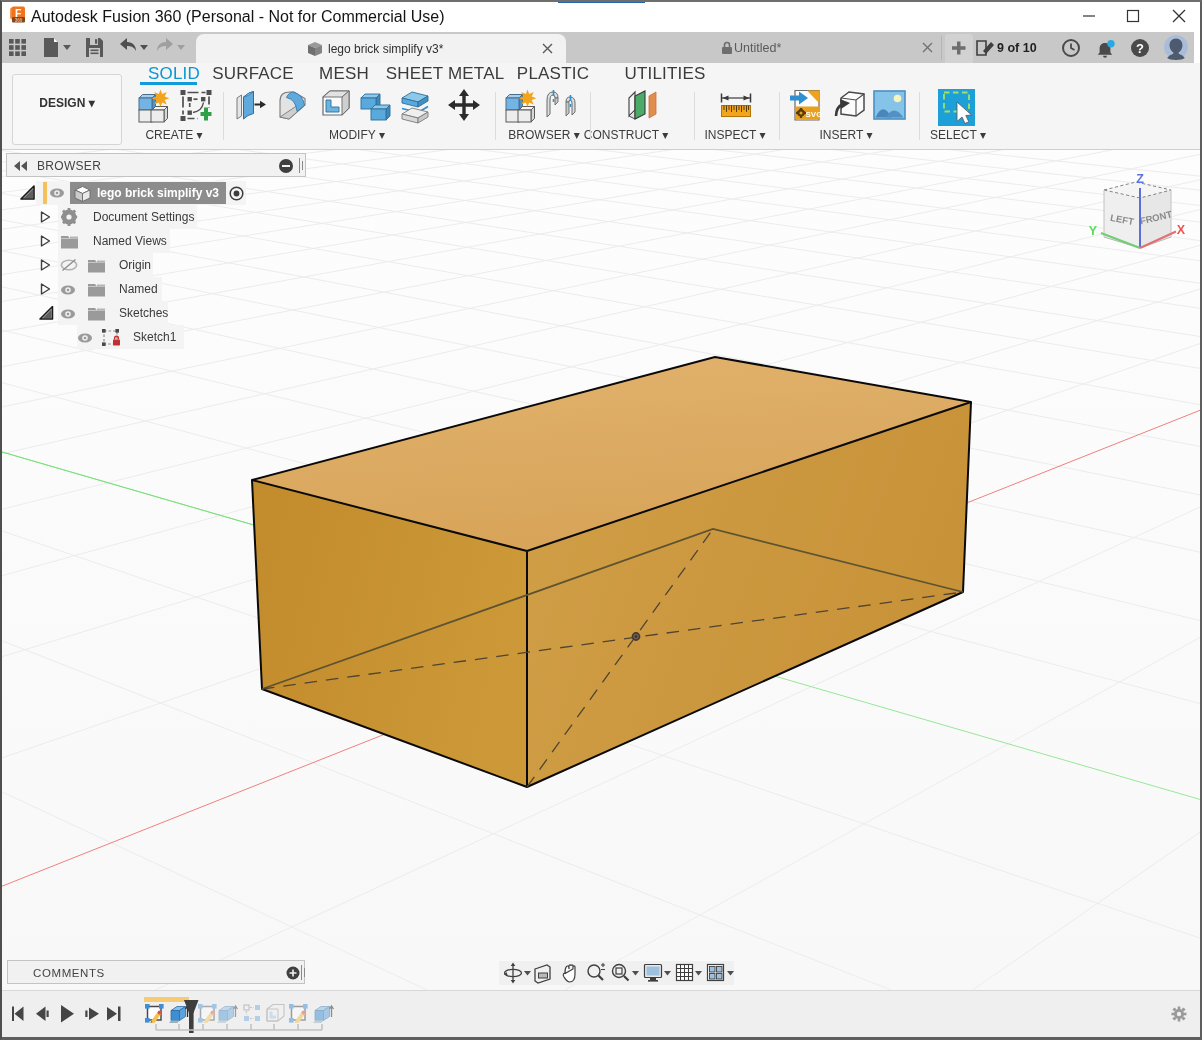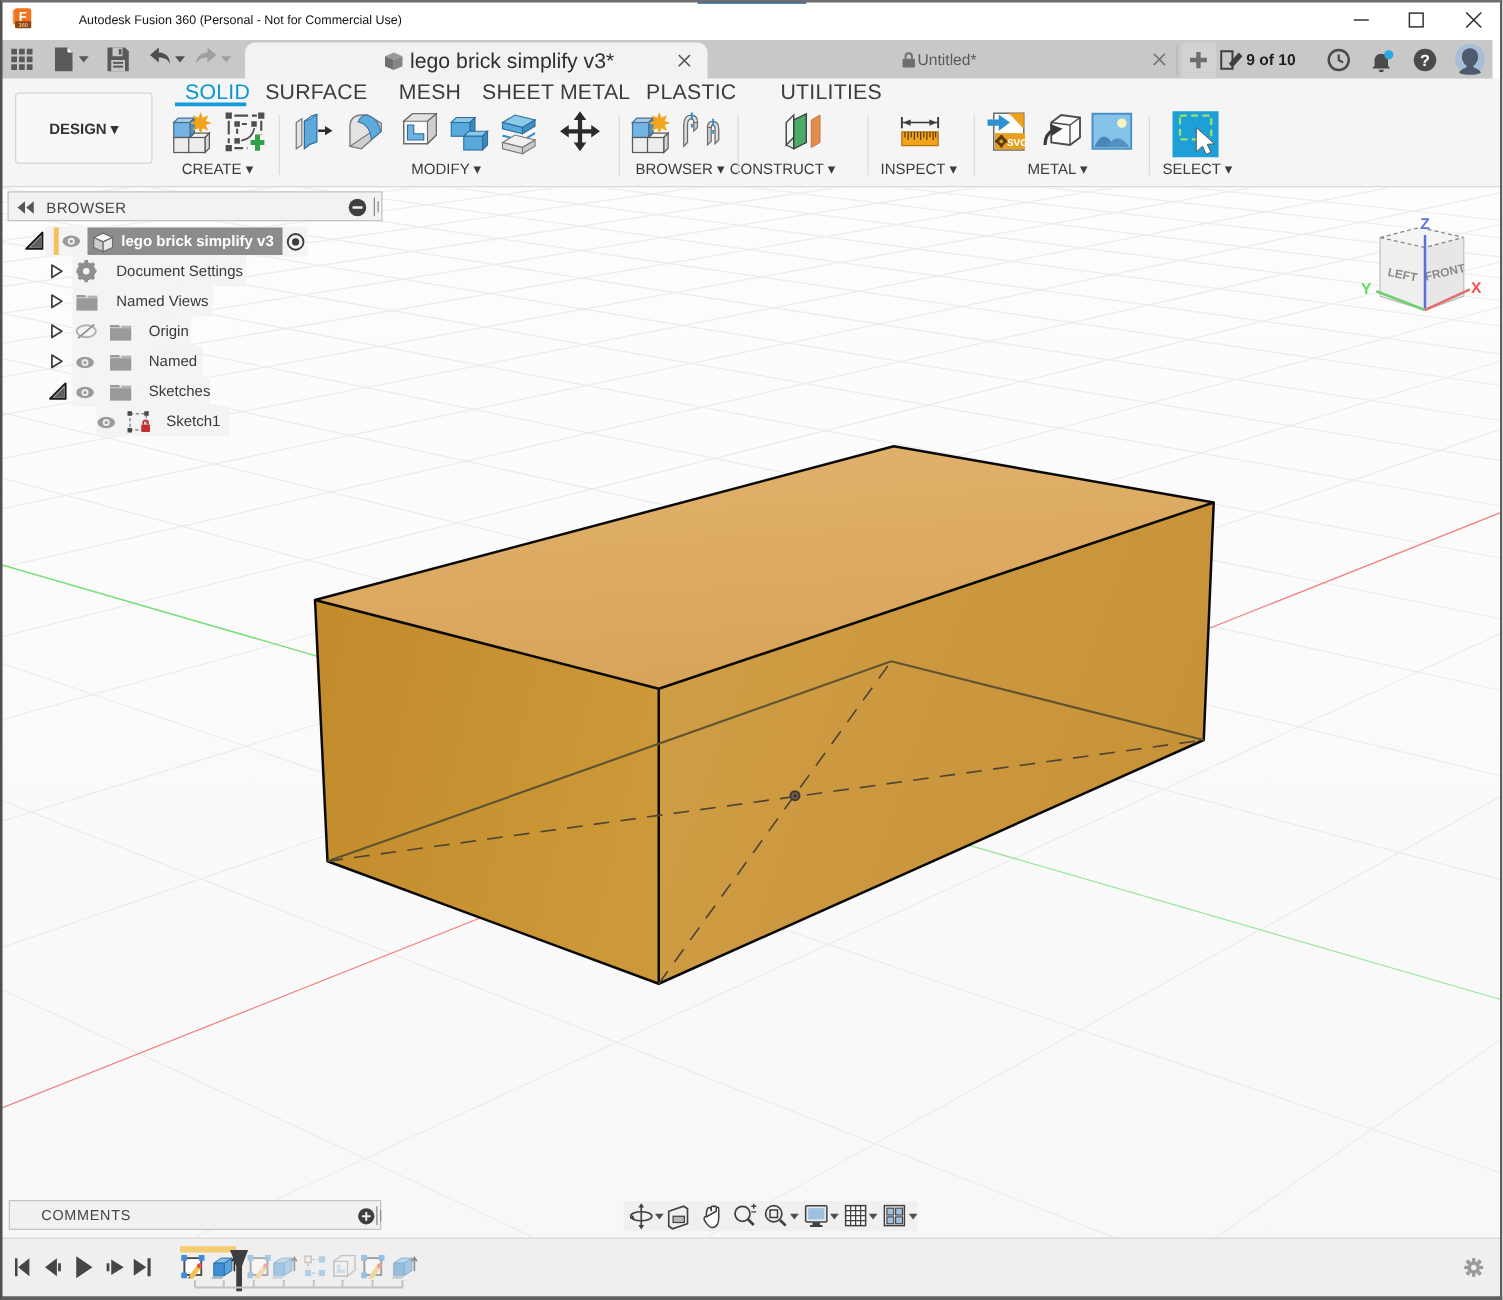--- a/index.html
+++ b/index.html
@@ -4,32 +4,32 @@
 <style>
 * { margin:0; padding:0; box-sizing:border-box; }
 html,body { width:1202px; height:1040px; overflow:hidden; }
 body { font-family:"Liberation Sans", sans-serif; position:relative; background:#fff; }
 #win { position:absolute; left:0; top:0; width:1202px; height:1040px; border-left:2px solid #4f4f4f; border-right:2px solid #5f5f5f; border-top:2px solid #6e6e6e; border-bottom:3px solid #5f5f5f; z-index:99; pointer-events:none; }
 #rgutter { position:absolute; left:1194px; top:32px; width:8px; height:31px; background:#fff; z-index:5; }
 
 #titlebar { position:absolute; left:0; top:0; width:1202px; height:32px; background:#ffffff; }
 #bluestrip { position:absolute; left:558px; top:0; width:87px; height:3px; background:#2566ad; }
 #applogo { position:absolute; left:10px; top:6px; }
-#apptitle { position:absolute; left:31px; top:0; height:32px; line-height:33px; font-size:10px; color:#141414;margin-left:32px; }
+#apptitle { position:absolute; left:31px; top:0; height:32px; line-height:33px; font-size:16px; color:#141414; }
 .winbtn { position:absolute; top:0; width:30px; height:31px; }
 
 #docbar { position:absolute; left:0; top:32px; width:1202px; height:31px; background:#c8c8c8; }
 #activetab { position:absolute; left:196px; top:2px; width:370px; height:29px; background:#f2f2f2; border-radius:8px 8px 0 0; }
-#activetab .ttl { position:absolute; left:132px; top:0; height:29px; line-height:30px; font-size:17px; color:#2f2f2f; }
+#activetab .ttl { position:absolute; left:132px; top:0; height:29px; line-height:30px; font-size:12px; color:#2f2f2f; }
 .tabsep { position:absolute; top:4px; width:1px; height:24px; background:#b6b6b6; }
 #untitled { position:absolute; left:734px; top:0; height:31px; line-height:32px; font-size:12.5px; color:#5a5a5a; }
 #ninecount { position:absolute; left:997px; top:0; height:31px; line-height:32px; font-size:12.5px; font-weight:bold; color:#1f1f1f; }
 
 #ribbon { position:absolute; left:0; top:63px; width:1202px; height:87px; background:#f5f5f5; border-bottom:1px solid #cfcfcf; }
-#designbtn { position:absolute; left:12px; top:11px; width:110px; height:57px; background:#f8f8f8; border:1px solid #d5d5d5; border-radius:3px; text-align:center; line-height:57px; font-size:12px; font-weight:bold; color:#333; }
+#designbtn { position:absolute; left:12px; top:11px; width:110px; height:71px; background:#f8f8f8; border:1px solid #d5d5d5; border-radius:3px; text-align:center; line-height:57px; font-size:12px; font-weight:bold; color:#333; }
 .rtab { position:absolute; top:0; height:21px; line-height:21px; font-size:17px; color:#3b3b3b; transform:translateX(-50%); letter-spacing:0.2px; white-space:nowrap; }
 #solidtab { color:#0a96d2; }
 #solidline { position:absolute; left:140px; top:19px; width:57px; height:3px; background:#129bd8; }
 .glabel { position:absolute; top:64px; height:16px; line-height:16px; font-size:12px; color:#3b3b3b; transform:translateX(-50%); white-space:nowrap; }
 .gsep { position:absolute; top:29px; width:1px; height:48px; background:#dcdcdc; }
 .ricon { position:absolute; top:25px; }
 
 #canvas { position:absolute; left:0; top:150px; width:1202px; height:840px; background:linear-gradient(#fdfdfd,#f8f8f8); }
 #cansvg { position:absolute; left:0; top:0; }
 
@@ -164,21 +164,21 @@
  <div class="rtab" style="left:253px">SURFACE</div>
  <div class="rtab" style="left:344px">MESH</div>
  <div class="rtab" style="left:445px">SHEET METAL</div>
  <div class="rtab" style="left:553px">PLASTIC</div>
  <div class="rtab" style="left:665px">UTILITIES</div>
  <div class="glabel" style="left:174px">CREATE ▾</div>
  <div class="glabel" style="left:357px">MODIFY ▾</div>
  <div class="glabel" style="left:544px">BROWSER ▾</div>
  <div class="glabel" style="left:626px">CONSTRUCT ▾</div>
  <div class="glabel" style="left:735px">INSPECT ▾</div>
- <div class="glabel" style="left:846px">METAL ▾</div>
+ <div class="glabel" style="left:846px">INSERT ▾</div>
  <div class="glabel" style="left:958px">SELECT ▾</div>
  <div class="gsep" style="left:223px"></div>
  <div class="gsep" style="left:495px"></div>
  <div class="gsep" style="left:590px"></div>
  <div class="gsep" style="left:694px"></div>
  <div class="gsep" style="left:779px"></div>
  <div class="gsep" style="left:919px"></div>
 
  <svg class="ricon" style="left:137px" width="34" height="38">
   <polygon points="2,10 5.5,6.5 18.5,6.5 15,10" fill="#a5cff0" stroke="#4a6f8a" stroke-width="1"></polygon>

